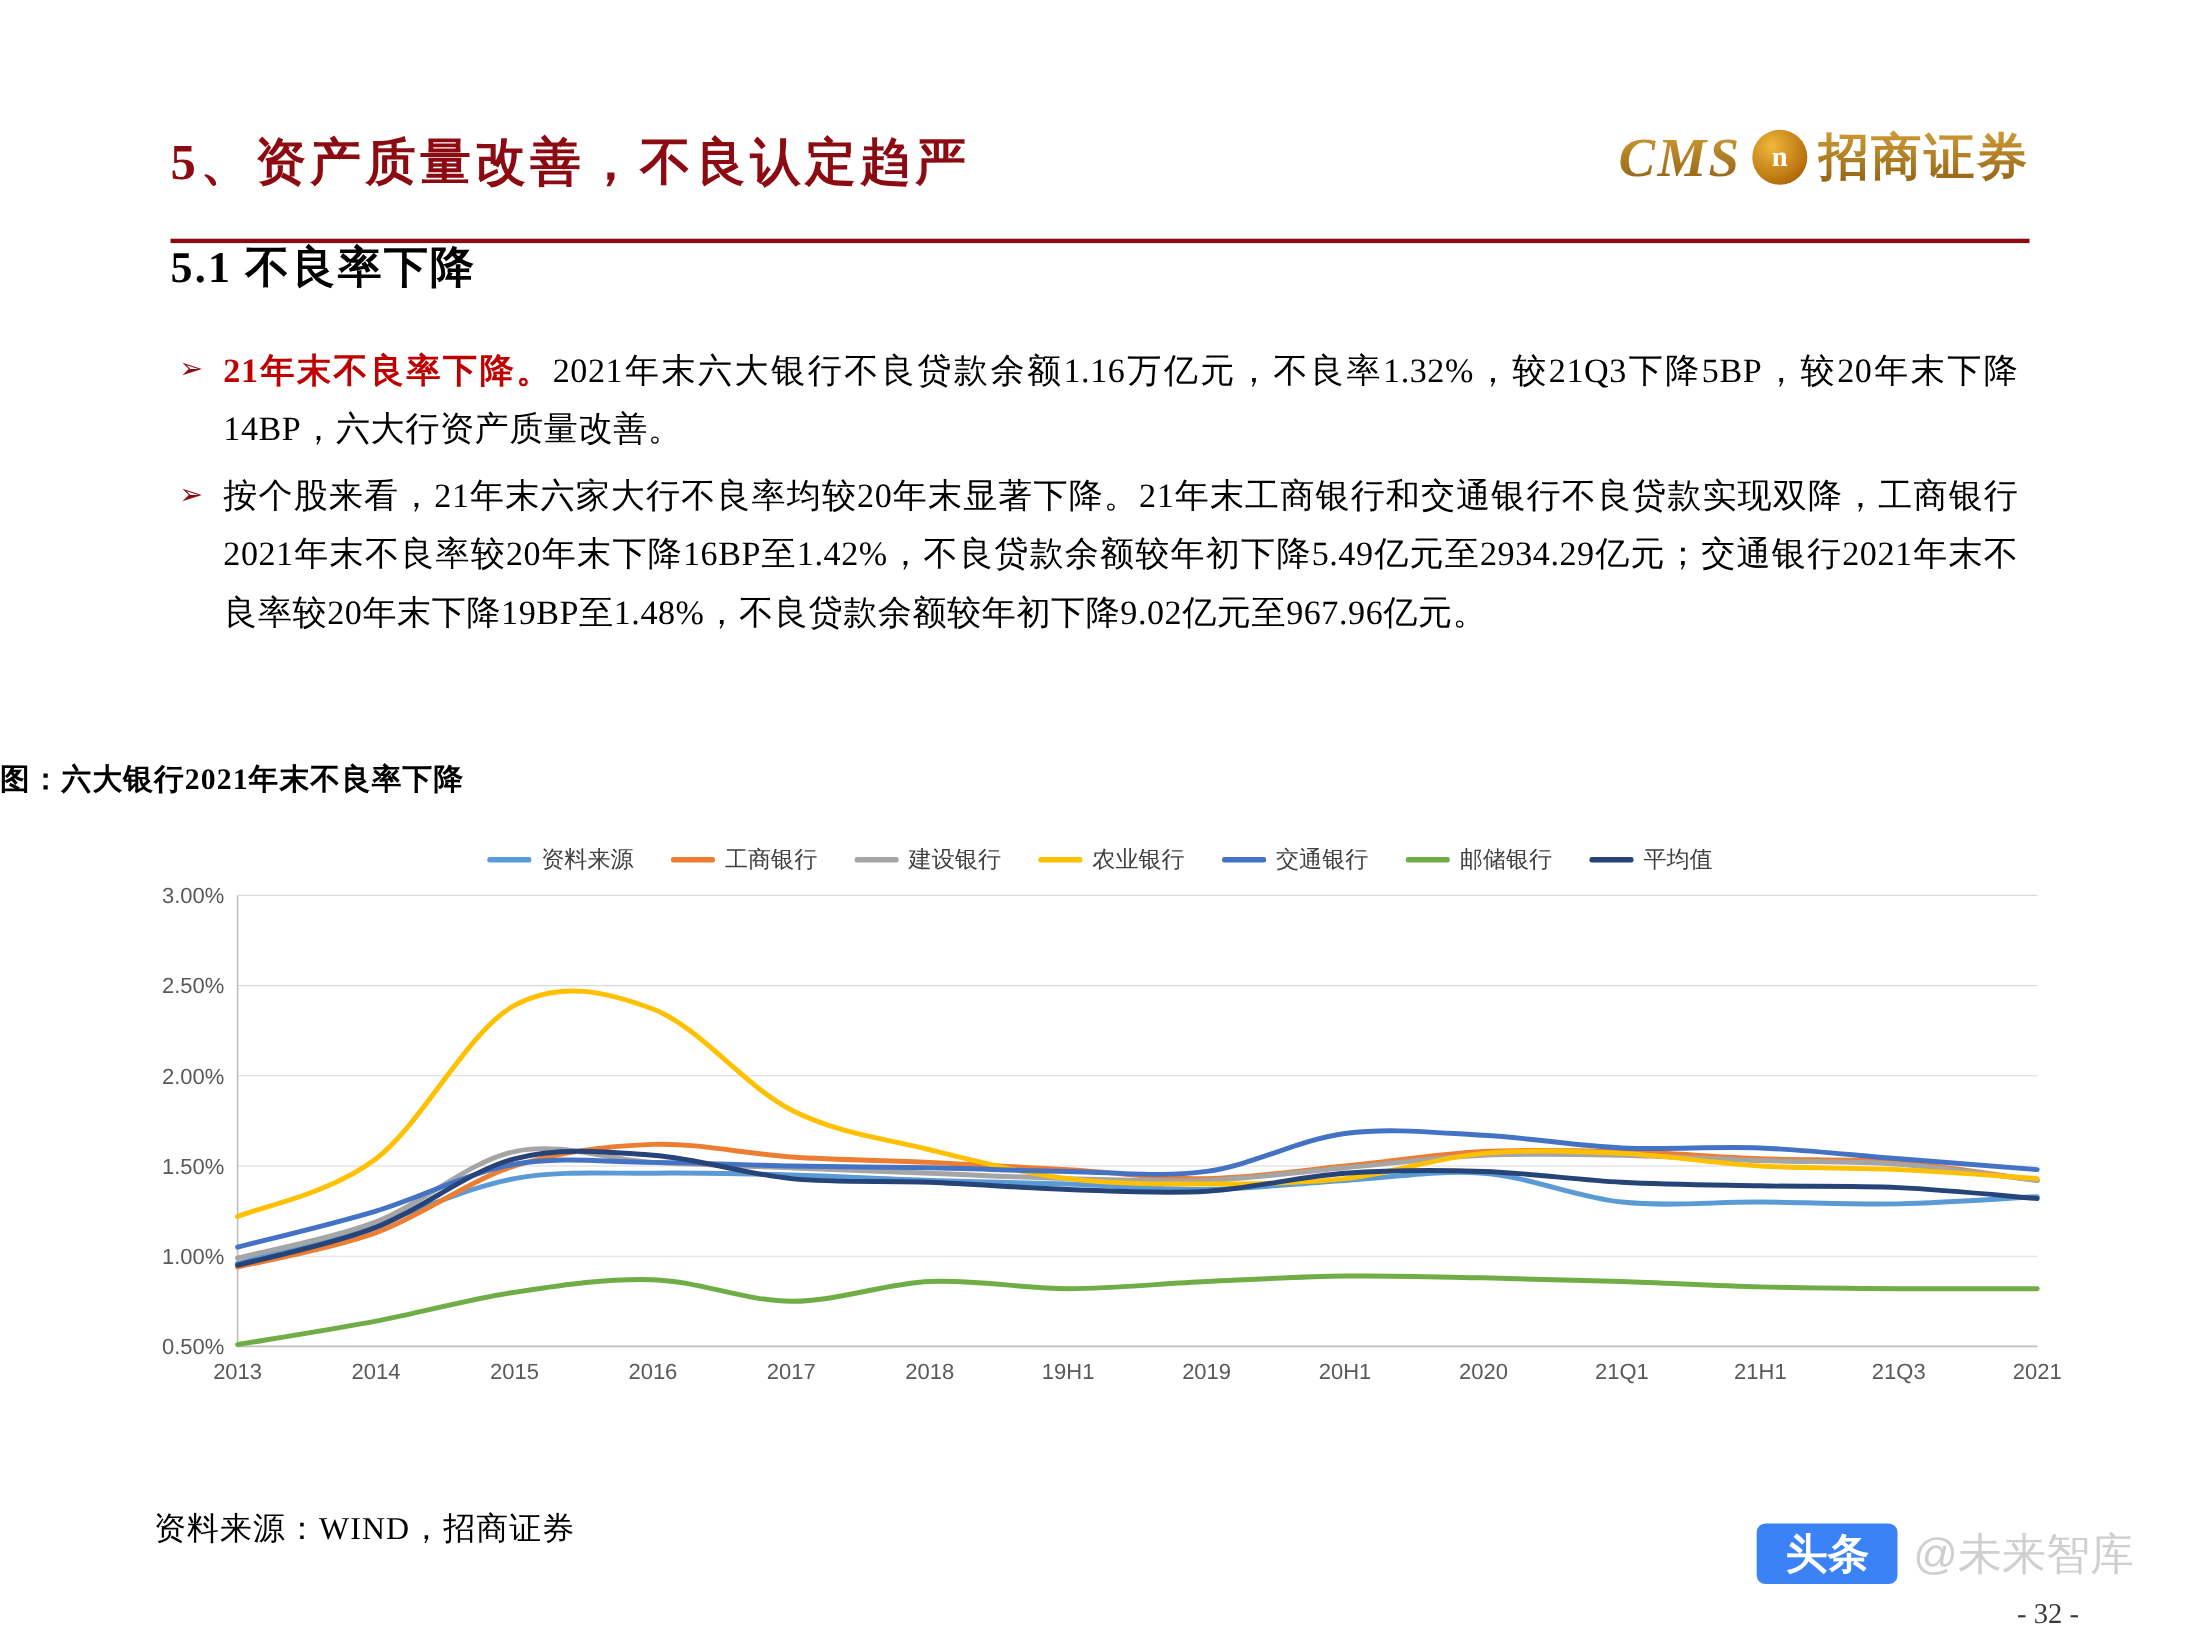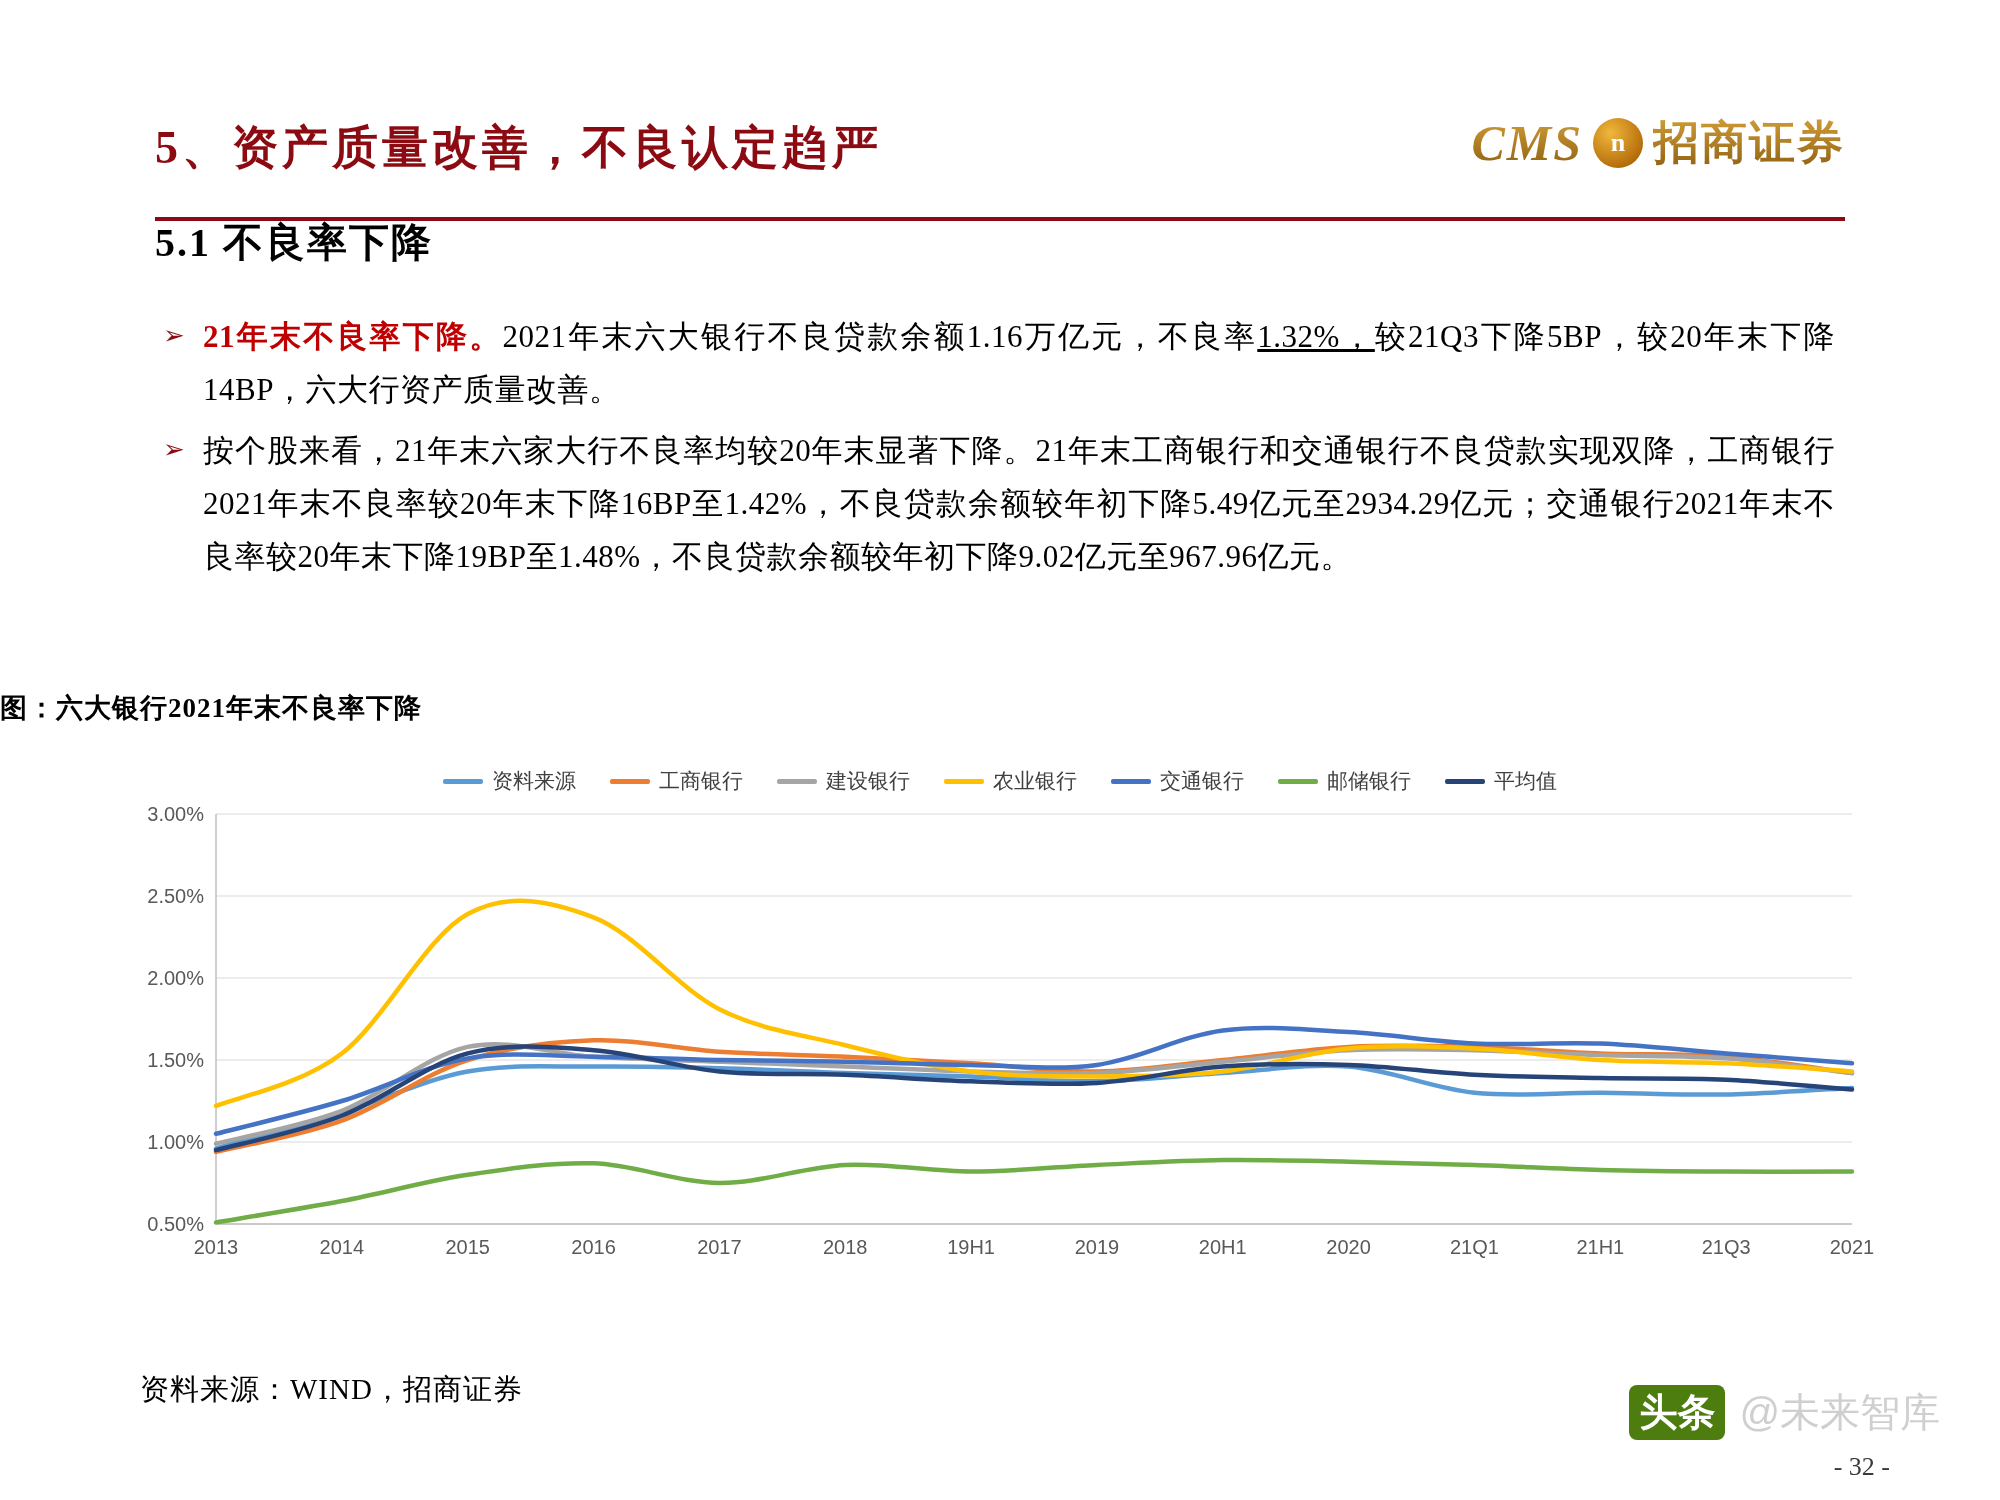--- a/index.html
+++ b/index.html
@@ -128,21 +128,20 @@
     font-size: 31px;
     line-height: 53px;
     letter-spacing: 0.5px;
     text-align: justify;
   }
   .hl {
     color: #c00000;
     font-weight: bold;
   }
   .ul {
-    text-decoration: underline;
     margin-top: 12px;
   }
 
   
   .chart-title {
     position: absolute;
     top: 690px;
     left: 0;
     width: 2000px;
     font-weight: bold;
@@ -200,25 +199,25 @@
     right: 60px;
     bottom: 60px;
     display: flex;
     align-items: center;
     gap: 14px;
     color: #cfcfcf;
     font-size: 40px;
     font-family: "Liberation Sans", sans-serif;
   }
   .wm-badge {
-    background: #4d7c0f;
+    background: #3b82f6;
     color: #ffffff;
     font-weight: bold;
     border-radius: 8px;
-    padding: 2px 10px;
+    padding: 2px 26px;
     font-size: 38px;
   }
   .page-num {
     position: absolute;
     right: 110px;
     bottom: 18px;
     font-size: 26px;
     color: #3a3a3a;
   }
 </style>

